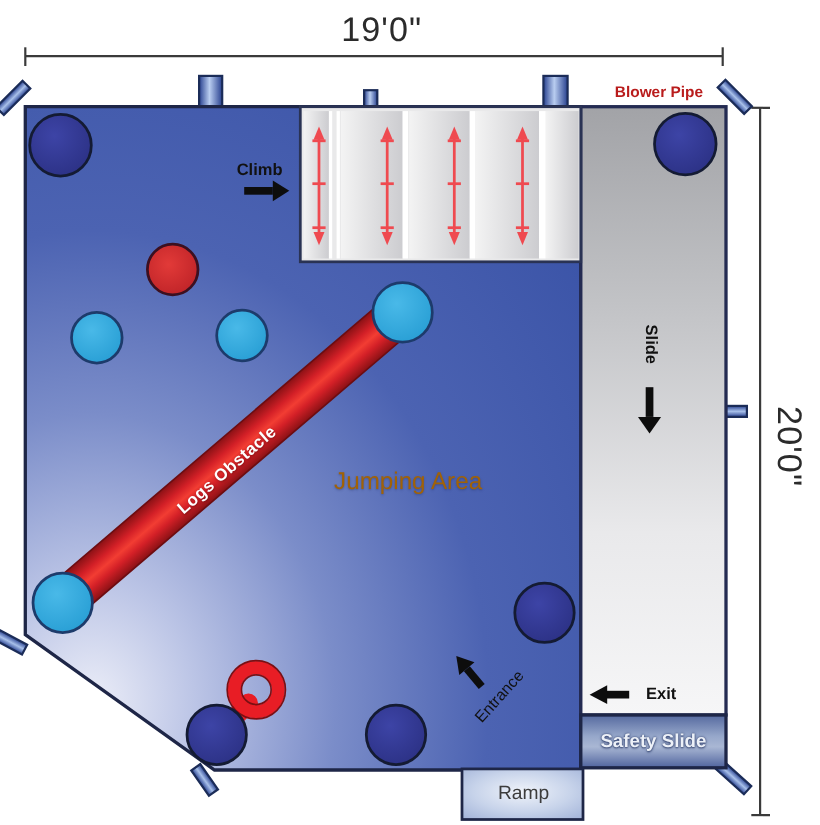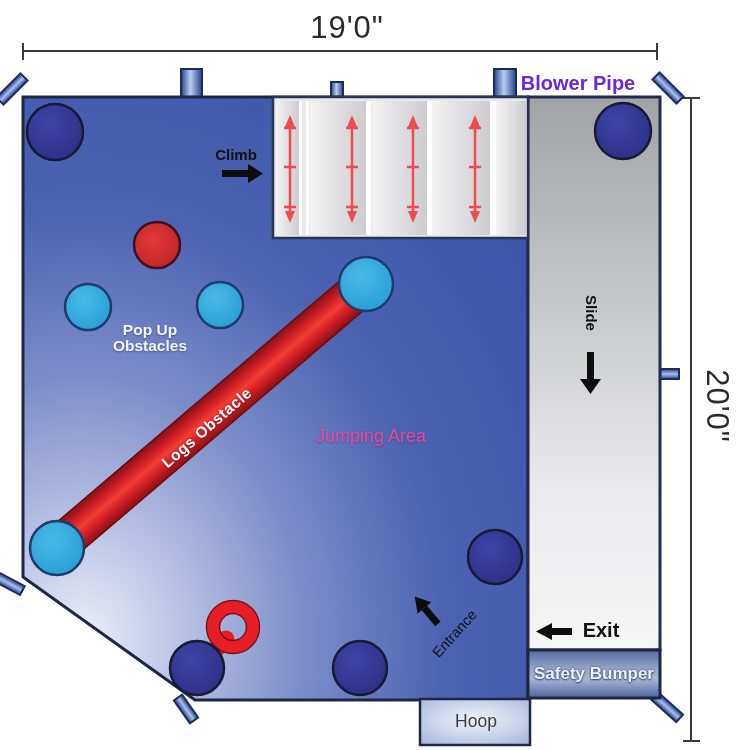--- a/index.html
+++ b/index.html
@@ -9,27 +9,27 @@
   }
   #stage svg{position:absolute;left:0;top:0;}
   .label{
     position:absolute;transform:translate(-50%,-50%);
     text-align:center;white-space:nowrap;line-height:1.06;
     font-family:"Liberation Sans",sans-serif;
   }
   .dim{font-size:31px;color:#2b2b2b;letter-spacing:1px;}
   .dim-h{transform:translate(-50%,-50%) rotate(90deg);}
   .black-sm{font-size:15px;color:#111;font-weight:700;}
-  .black-reg{font-size:20px;color:#6d28d9;}
+  .black-reg{font-size:14px;color:#b91c1c;margin-left:21px;}
   .white-lbl{color:#f4f6fc;font-size:15.5px;font-weight:700;text-shadow:0 1px 2px rgba(20,30,70,.45);}
   .rot90{transform:translate(-50%,-50%) rotate(90deg);}
   .logs{transform:translate(-50%,-50%) rotate(-41deg);font-size:15.5px;font-weight:700;color:#fff;letter-spacing:.5px;text-shadow:0 1px 2px rgba(90,10,10,.6);}
-  .jumping{font-size:18px;color:#ec4899;font-weight:400;text-shadow:0 1px 2px rgba(30,40,90,.4);}
+  .jumping{font-size:22px;color:#a16207;font-weight:400;text-shadow:0 1px 2px rgba(30,40,90,.4);}
   .entrance{transform:translate(-50%,-50%) rotate(-48deg);font-size:14.5px;color:#111;font-weight:500;}
-  .exit{font-size:20px;color:#111;font-weight:700;}
+  .exit{font-size:15px;color:#111;font-weight:700;}
   .bumper{font-size:17px;font-weight:700;color:#edf1f8;text-shadow:0 0 2px #32426f,0 1px 2px #32426f;}
   .ramp{font-size:17.5px;color:#3c3c3c;font-weight:500;}
 </style>
 </head>
 <body>
 
 <div id="stage">
 
   <svg width="745" height="750" viewBox="0 0 745 750">
     <defs>
@@ -235,31 +235,27 @@
 
   <div class="label dim" style="left:347px;top:28px;">19'0"</div>
   <div class="label dim dim-h" style="left:717px;top:406px;">20'0"</div>
 
   <div class="label black-reg" style="left:578px;top:84px;font-weight:600;">Blower Pipe</div>
 
   <div class="label black-sm" style="left:236px;top:155px;">Climb</div>
 
   <div class="label black-sm rot90" style="left:591px;top:313px;">Slide</div>
 
-  <div class="label white-lbl" style="left:150px;top:338px;">
-    <div>Pop Up</div>
-    <div>Obstacles</div>
-  </div>
 
   <div class="label logs" style="left:207px;top:428px;">Logs Obstacle</div>
 
   <div class="label jumping" style="left:371px;top:437px;">Jumping Area</div>
 
 
   <div class="label entrance" style="left:455px;top:634px;">Entrance</div>
 
   <div class="label exit" style="left:601px;top:631px;">Exit</div>
 
-  <div class="label bumper" style="left:594px;top:674px;">Safety Bumper</div>
-
-  <div class="label ramp" style="left:476px;top:721px;">Hoop</div>
+  <div class="label bumper" style="left:594px;top:674px;">Safety Slide</div>
+
+  <div class="label ramp" style="left:476px;top:721px;">Ramp</div>
 
 </div>
 
 </body></html>

